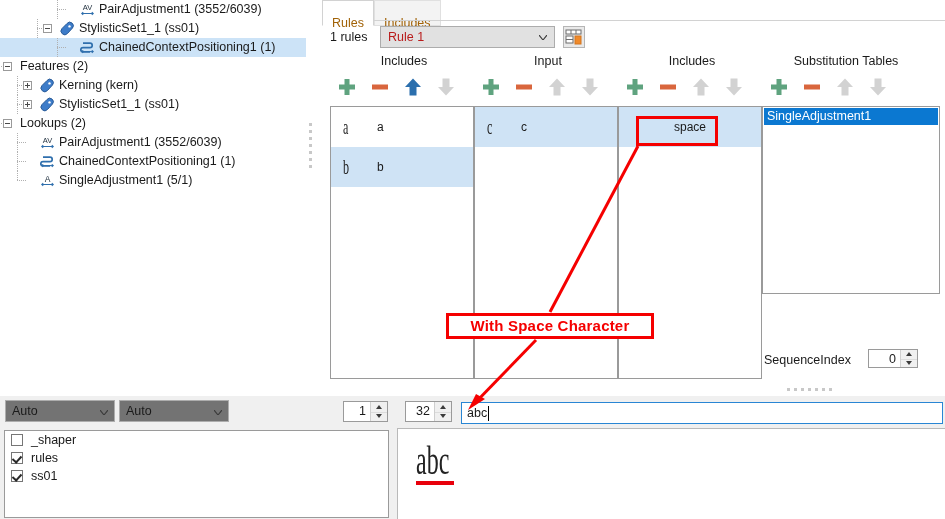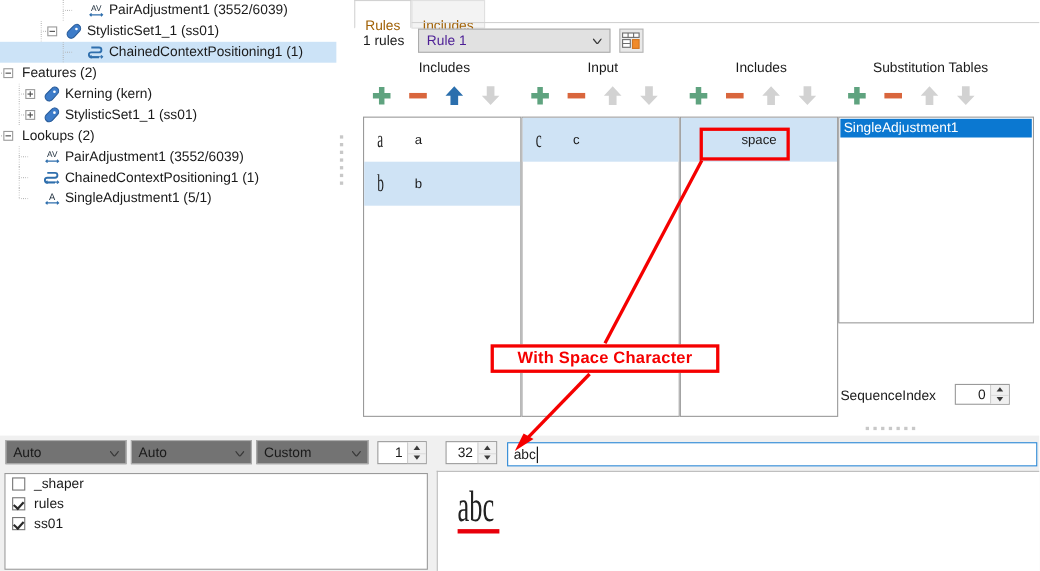--- a/index.html
+++ b/index.html
@@ -41,21 +41,21 @@
   #rules-panel{left:322px;top:0;width:623px;height:390px;background:#fff;}
   .tabstrip{position:absolute;left:0;top:0;width:623px;height:21px;}
   .tabstrip:after{content:"";position:absolute;left:0;bottom:0;width:623px;height:1px;background:#d2d2d2;}
   .tab{position:absolute;top:0;height:21px;line-height:21px;padding:12px 9px;font-size:12.5px;
        box-sizing:border-box;color:#a16207;}
   .tab.active{background:#fff;border:1px solid #d2d2d2;border-bottom:1px solid #fff;z-index:2;}
   .tab.inactive{background:#f3f3f3;border:1px solid #e0e0e0;}
 
   .rules-count{position:absolute;left:8px;top:30px;font-size:12.5px;}
   .combo{position:absolute;background:#e1e1e1;border:1px solid #acacac;box-sizing:border-box;
-         font-size:12.5px;color:#4c1d95;}
+         font-size:12.5px;color:#b91c1c;}
   .combo .txt{position:absolute;left:7px;top:0;line-height:21px;}
   .combo .chev{position:absolute;right:7px;top:50%;margin-top:-2px;width:8px;height:5px;}
   .chev svg{display:block;}
 
   .grid-btn{position:absolute;background:#e9e9e9;border:1px solid #b5b5b5;box-sizing:border-box;}
 
   .col-title{position:absolute;font-size:12.5px;text-align:center;}
 
   .tbar{position:absolute;height:22px;}
   .tbar span{position:absolute;top:0;display:block;width:22px;height:22px;}
@@ -362,28 +362,20 @@
     </span>
   </div>
   <div class="bcombo" style="left:119px;width:110px;">
     <span class="txt">Auto</span>
     <span class="chev">
       <svg viewBox="0 0 8 5">
           <path d="M0 0 L4 5 L8 0" fill="none" stroke="#3a3a3a" stroke-width="1.1"></path>
         </svg>
     </span>
   </div>
-  <div class="bcombo" style="left:233px;width:102px;">
-    <span class="txt">Custom</span>
-    <span class="chev">
-      <svg viewBox="0 0 8 5">
-          <path d="M0 0 L4 5 L8 0" fill="none" stroke="#3a3a3a" stroke-width="1.1"></path>
-        </svg>
-    </span>
-  </div>
 
   <div class="spin" style="left:343px;top:5px;width:45px;height:21px;">
     <span class="v" style="line-height:19px;">1</span>
     <span class="btns">
       <b class="up"></b>
       <b class="dn"></b>
     </span>
   </div>
   <div class="spin" style="left:405px;top:5px;width:47px;height:21px;">
     <span class="v" style="line-height:19px;">32</span>

